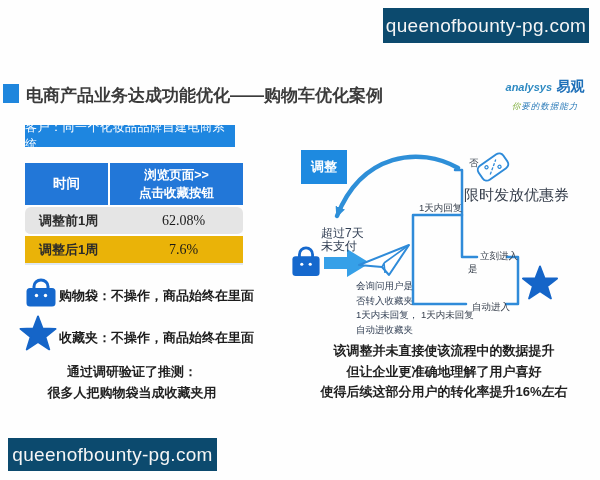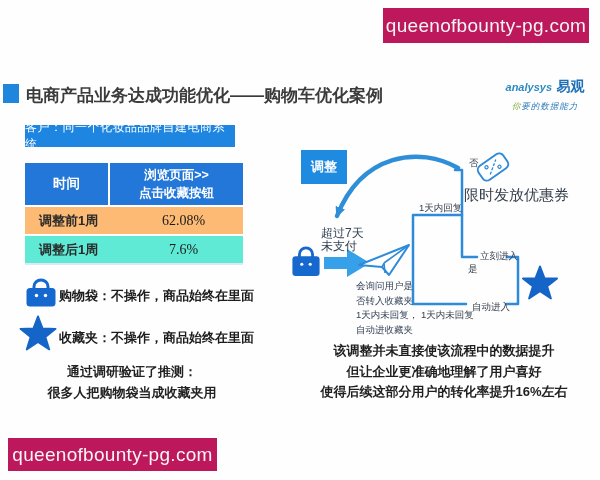--- a/index.html
+++ b/index.html
@@ -1,20 +1,20 @@
 <!DOCTYPE html>
 <html><head>
 <meta charset="utf-8">
 <style>
   html,body{margin:0;padding:0;background:#fff;}
   .page{position:relative;width:600px;height:480px;background:#fefefe;overflow:hidden;
         font-family:"Liberation Sans","DejaVu Sans",sans-serif;}
   .abs{position:absolute;}
   
-  .banner{position:absolute;background:#be185d;color:#f5f5f5;display:flex;align-items:center;
+  .banner{position:absolute;background:#0c4a6e;color:#f5f5f5;display:flex;align-items:center;
           justify-content:center;font-size:19px;letter-spacing:.3px;}
   .banner-top{left:383px;top:8px;width:206px;height:35px;}
   .banner-bottom{left:8px;top:438px;width:209px;height:33px;}
   
   .title-accent{left:3px;top:84px;width:16px;height:19px;background:#1f86dd;}
   .title{left:26px;top:84px;width:450px;font-size:17px;font-weight:bold;color:#3b3b3b;white-space:nowrap;}
   
   .logo{left:498px;top:77px;width:94px;text-align:center;line-height:17px;}
   .logo-en{font-size:11px;font-style:italic;color:#2e8ac2;font-weight:bold;}
   .logo-cn{font-size:14px;font-weight:bold;color:#1d6fb8;}
@@ -25,22 +25,22 @@
                 font-size:12px;font-weight:normal;display:flex;align-items:center;justify-content:center;
                 letter-spacing:.5px;}
   
   .table{left:25px;top:163px;width:218px;}
   .t-header{display:flex;background:#2277d8;color:#fff;height:42px;border-bottom:2px solid #fff;}
   .t-c1{width:83px;border-right:2px solid #fff;display:flex;align-items:center;justify-content:center;
         font-size:13.5px;font-weight:bold;}
   .t-c2{flex:1;display:flex;flex-direction:column;align-items:center;justify-content:center;
         font-size:12.5px;font-weight:bold;line-height:18px;}
   .t-row{display:flex;height:27px;border-bottom:2px solid #fff;}
-  .t-row.alt{background:#fdba74;}
-  .t-row.light{background:#5eead4;border-bottom:2px solid #dfe8f3;}
+  .t-row.alt{background:#e5e5e5;border-radius:6px;}
+  .t-row.light{background:#eab308;border-bottom:2px solid #dfe8f3;}
   .t-label{width:85px;display:flex;align-items:center;padding-left:14px;font-size:13px;
            font-weight:bold;color:#2a2a2a;}
   .t-value{flex:1;display:flex;align-items:center;justify-content:center;
            font-family:"Liberation Serif",serif;font-size:14px;color:#1a1a1a;}
   
   .legend-text{font-size:13px;font-weight:bold;color:#1c1c1c;white-space:nowrap;}
   .legend-text-1{left:59px;top:287px;}
   .legend-text-2{left:59px;top:329px;}
   
   .conclusion{left:12px;top:361px;width:240px;text-align:center;font-size:13px;font-weight:bold;

